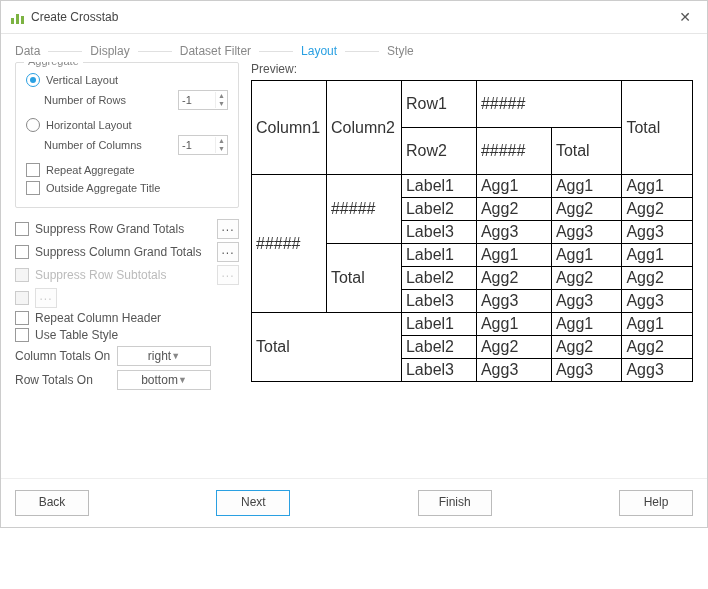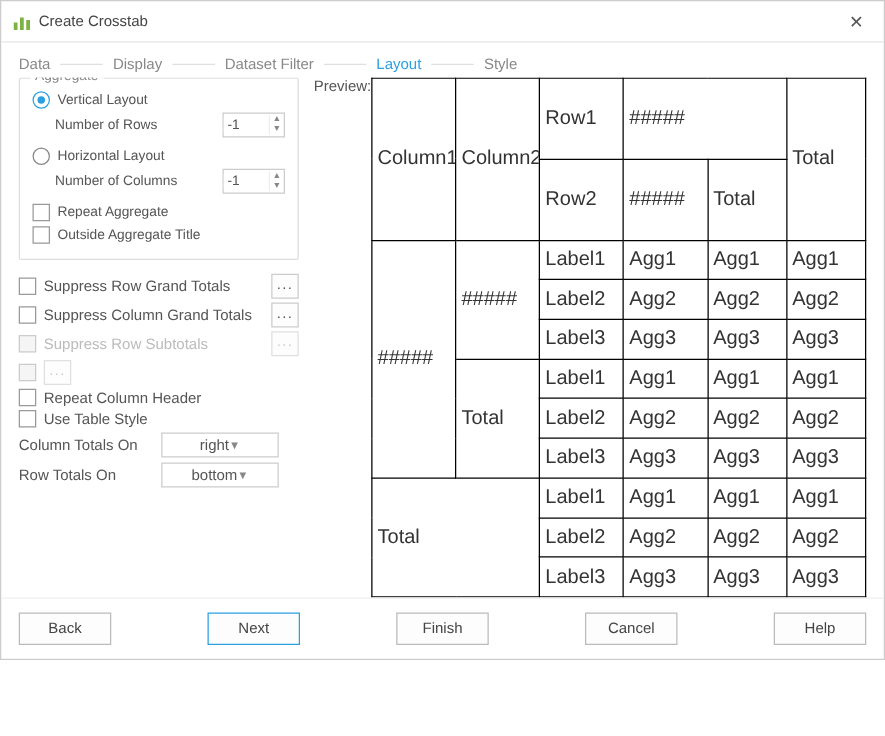--- a/index.html
+++ b/index.html
@@ -34,26 +34,26 @@
 .spinbox .arrows span{height:8px;font-size:7px;line-height:7px;text-align:center;color:#888;cursor:pointer}
 .check-row{display:flex;align-items:center;gap:6px;margin:4px 0}
 .checkbox{width:12px;height:12px;border:1px solid #999;background:#fff;flex:0 0 auto}
 .check-row .lbl,.radio-row .lbl{color:#555;font-size:11px}
 .opt-row{display:flex;align-items:center;gap:6px;margin:3px 0}
 .opt-row .lbl{flex:1;color:#555}
 .opt-row .lbl.disabled{color:#bbb}
 .checkbox.disabled{border-color:#ccc;background:#f5f5f5}
 .dots{width:20px;height:18px;border:1px solid #ccc;text-align:center;line-height:14px;letter-spacing:1px;color:#555;cursor:pointer;background:#fdfdfd}
 .dots.disabled{color:#ccc;border-color:#e0e0e0}
-.select-row{display:flex;align-items:center;gap:18px;margin:4px 0}
+.select-row{display:flex;align-items:center;gap:6px;margin:4px 0}
 .select-row .lbl{width:96px;color:#555}
 .select{border:1px solid #ccc;height:18px;width:54px;display:flex;align-items:center;padding:0 19px;justify-content:center;background:#fff;cursor:pointer}
 .select .val{color:#555}
 .select .caret{font-size:9px;color:#888}
-.right{flex:1;display:flex;flex-direction:row;min-width:0}
+.right{flex:1;display:flex;flex-direction:column;min-width:0}
 .preview-label{color:#555;margin-bottom:4px}
 table.prev{border-collapse:collapse;width:100%;table-layout:fixed}
 table.prev td{border:1px solid #000;padding:2px 4px;font-size:16px;color:#333;height:16px;overflow:hidden}
 table.prev td.tall{height:42px}
 table.prev td.med{height:26px}
 .footer{height:48px;display:flex;align-items:center;justify-content:space-between;gap:8px;padding:0 14px;border-top:1px solid #eee}
 .btn{min-width:72px;height:24px;border:1px solid #bbb;background:#fdfdfd;text-align:center;line-height:22px;font-size:12px;color:#444;cursor:pointer}
 .btn.primary{border-color:#2aa0e2}
 </style>
 </head>
@@ -259,17 +259,16 @@
       </tr>
     </tbody>
         </table>
   </div>
 </div>
 
 <div class="footer">
   <div class="btn">Back</div>
   <div class="btn primary">Next</div>
   <div class="btn">Finish</div>
-  <div class="btn">Cancel</div>
   <div class="btn">Help</div>
 </div>
 
 </div>
 
 </body></html>

